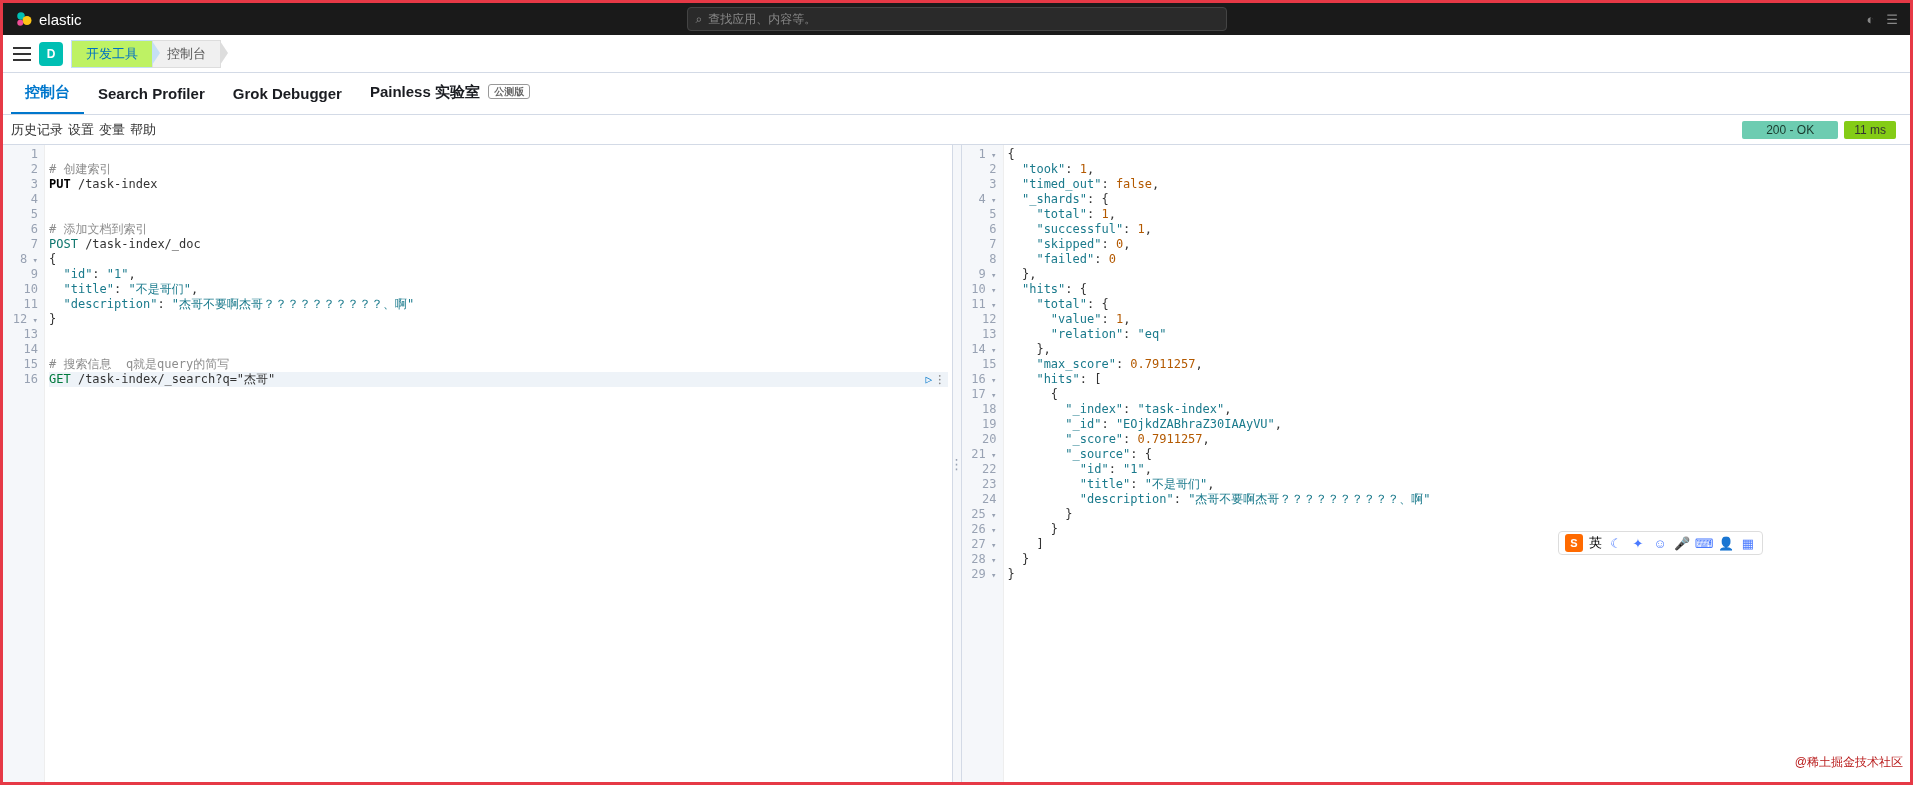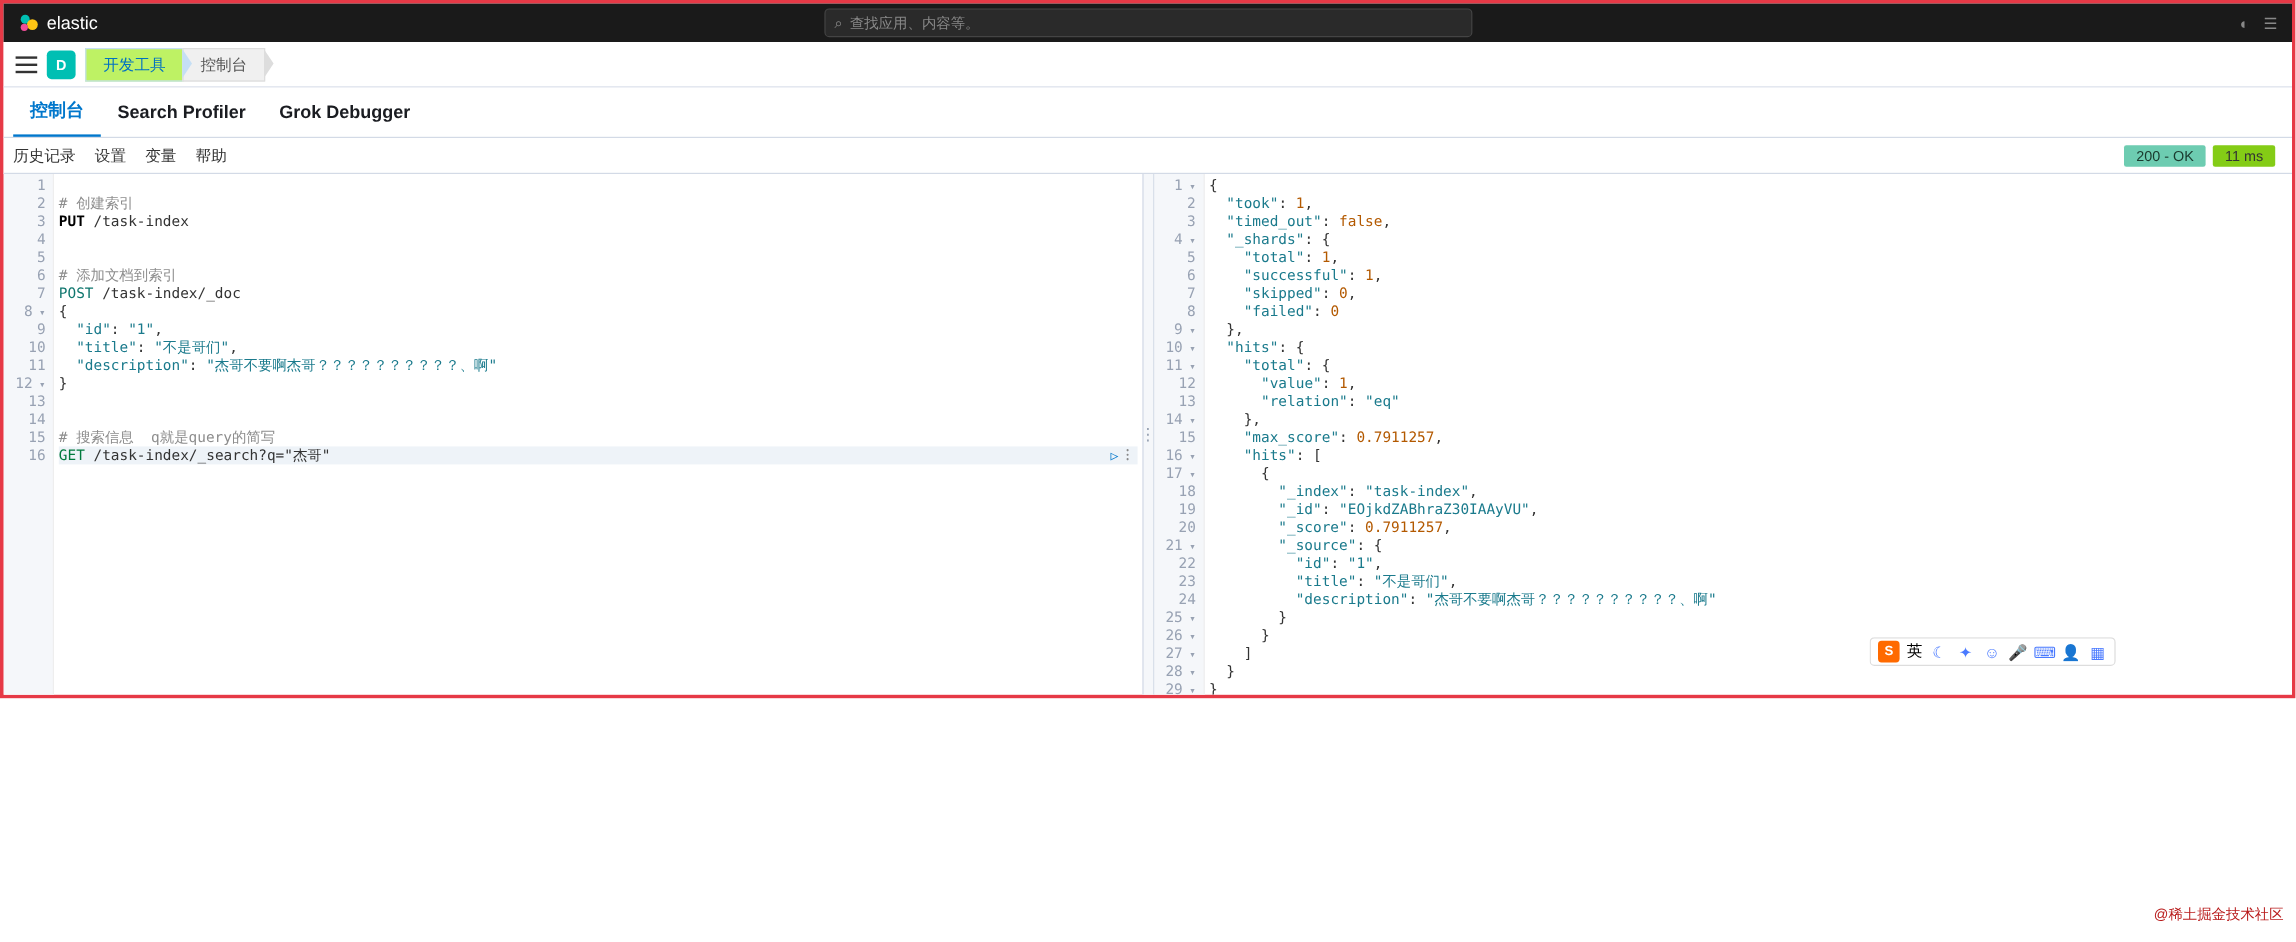--- a/index.html
+++ b/index.html
@@ -1,18 +1,18 @@
 <!DOCTYPE html>
 <html><head>
 <meta charset="utf-8">
 <style>
 * { margin: 0; padding: 0; box-sizing: border-box; }
 body { font-family: -apple-system, BlinkMacSystemFont, "Segoe UI", Helvetica, Arial, sans-serif; font-size: 13px; background: #fff; overflow: hidden; }
 
-.frame { border: 3px solid #e63946; width: 1913px; height: 582px; display: flex; flex-direction: column; }
+.frame { border: 3px solid #e63946; width: 1913px; height: 785px; display: flex; flex-direction: column; }
 
 .topbar { background: #1a1a1a; height: 32px; display: flex; align-items: center; padding: 0 12px; position: relative; }
 .logo { display: flex; align-items: center; gap: 6px; color: #fff; font-size: 15px; }
 .logo-icon { width: 18px; height: 18px; }
 .searchbox { position: absolute; left: 50%; transform: translateX(-50%); width: 540px; height: 24px; background: #2a2a2a; border: 1px solid #444; border-radius: 4px; display: flex; align-items: center; padding: 0 8px; color: #888; font-size: 12px; }
 .topbar-right { margin-left: auto; display: flex; gap: 12px; color: #888; }
 
 .navrow { height: 38px; background: #fff; border-bottom: 1px solid #d3dae6; display: flex; align-items: center; padding: 0 10px; gap: 8px; }
 .hamburger { width: 18px; height: 14px; display: flex; flex-direction: column; justify-content: space-between; cursor: pointer; }
 .hamburger span { height: 2px; background: #333; }
@@ -22,24 +22,24 @@
 .crumb.active { background: #bef264; }
 .crumb.second { color: #555; background: #f0f0f0; border-color: #ddd; margin-left: -1px; }
 .crumb::after { content: ''; position: absolute; right: -8px; top: 0; width: 0; height: 0; border-top: 12px solid transparent; border-bottom: 12px solid transparent; border-left: 8px solid #c5dff5; z-index: 1; }
 .crumb.second::after { border-left-color: #ddd; }
 
 .tabsrow { height: 42px; background: #fff; border-bottom: 1px solid #d3dae6; display: flex; align-items: flex-end; padding: 0 8px; }
 .tab { padding: 10px 14px; font-size: 15px; font-weight: 600; color: #1a1c21; cursor: pointer; border-bottom: 2px solid transparent; }
 .tab.active { color: #0077cc; border-bottom-color: #0077cc; }
 .beta-badge { font-size: 10px; border: 1px solid #999; border-radius: 3px; padding: 1px 5px; margin-left: 4px; color: #666; position: relative; top: -2px; }
 
-.subtoolbar { height: 30px; background: #fff; border-bottom: 1px solid #d3dae6; display: flex; align-items: center; padding: 0 8px; gap: 16px; }
+.subtoolbar { height: 30px; background: #fff; border-bottom: 1px solid #d3dae6; display: flex; align-items: center; padding: 0 8px; gap: 5px; }
 .subtoolbar .link { font-size: 13px; color: #333; cursor: pointer; }
 .status-right { margin-left: auto; display: flex; gap: 6px; align-items: center; padding-right: 6px; }
-.status-badge { background: #6dccb1; color: #1a3a2e; padding: 2px 10px; font-size: 12px; border-radius: 2px; font-weight: 500; }
+.status-badge { background: #6dccb1; color: #1a3a2e; padding: 2px 24px; font-size: 12px; border-radius: 2px; font-weight: 500; }
 .time-badge { background: #84cc16; color: #333; padding: 2px 10px; font-size: 12px; border-radius: 2px; }
 
 .editor-split { flex: 1; display: flex; overflow: hidden; }
 .pane { flex: 1; display: flex; overflow: hidden; position: relative; font-family: Menlo, Consolas, monospace; font-size: 12px; }
 .gutter-split { width: 10px; background: #f5f7fa; display: flex; align-items: center; justify-content: center; border-left: 1px solid #d3dae6; border-right: 1px solid #d3dae6; cursor: col-resize; }
 .gutter-split::before { content: '⋮'; color: #98a2b3; font-size: 14px; }
 
 .linenos { width: 42px; background: #f5f7fa; text-align: right; padding: 2px 6px 2px 0; color: #98a2b3; line-height: 15px; user-select: none; border-right: 1px solid #eee; }
 .linenos div { height: 15px; }
 .linenos .fold::after { content: ' ▾'; font-size: 9px; color: #98a2b3; }
@@ -102,20 +102,24 @@
     <div class="breadcrumb">
       <div class="crumb active">开发工具</div>
       <div class="crumb second">控制台</div>
     </div>
   </div>
 
   <div class="tabsrow">
     <div class="tab active">控制台</div>
     <div class="tab">Search Profiler</div>
     <div class="tab">Grok Debugger</div>
+    <div class="tab">
+      <span>Painless 实验室</span>
+      <span class="beta-badge">公测版</span>
+    </div>
   </div>
 
   <div class="subtoolbar">
     <span class="link">历史记录</span>
     <span class="link">设置</span>
     <span class="link">变量</span>
     <span class="link">帮助</span>
     <div class="status-right">
       <span class="status-badge">200 - OK</span>
       <span class="time-badge">11 ms</span>

